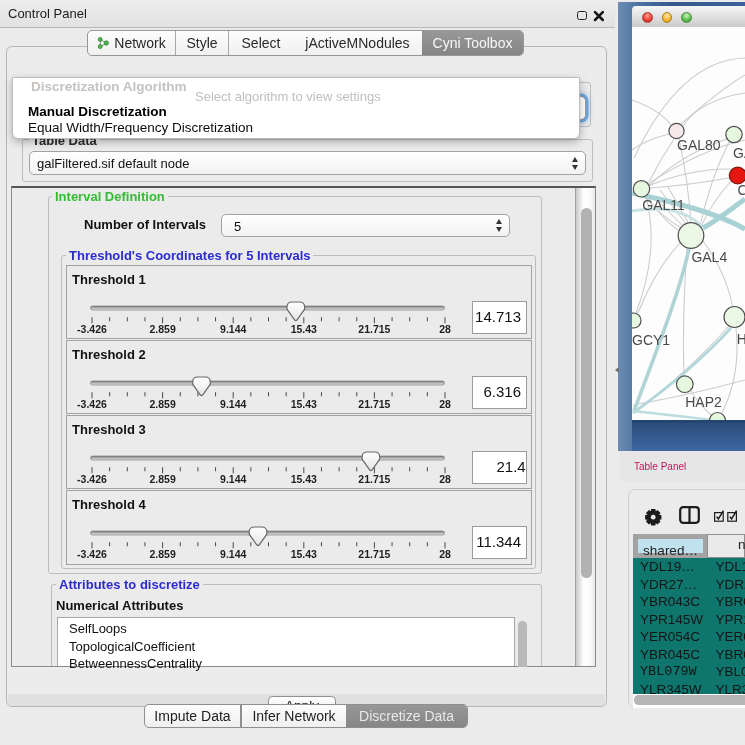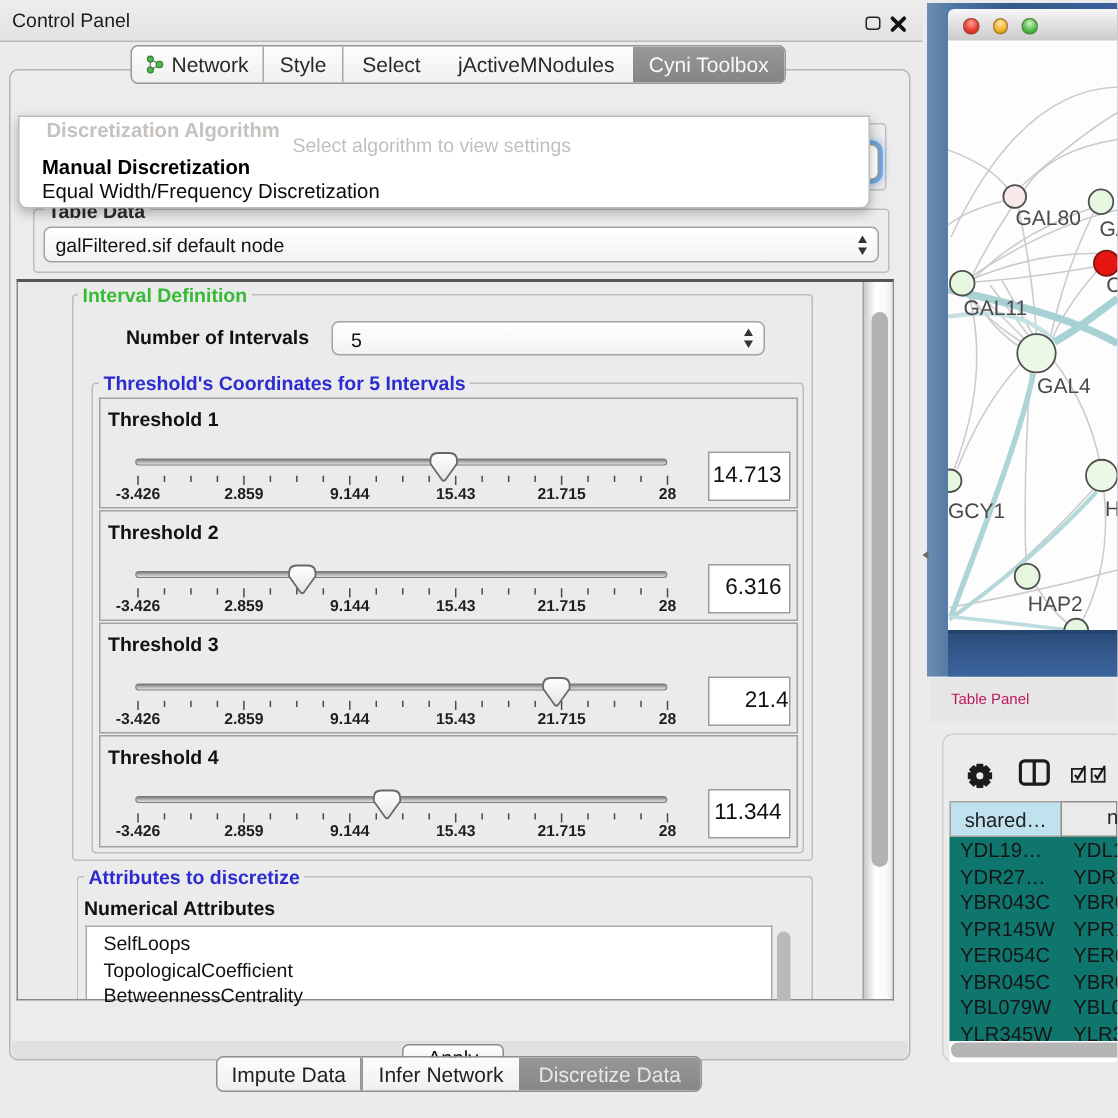--- a/index.html
+++ b/index.html
@@ -321,34 +321,34 @@
     <line x1="10.5" y1="1.5" x2="10.5" y2="16.5" stroke="#1c1c1c" stroke-width="2.2"></line>
   </svg>
   <svg style="position:absolute;left:85px;top:20px;" width="26" height="12" viewBox="0 0 26 12">
       <rect x="0.6" y="2.6" width="8.6" height="8.6" fill="none" stroke="#1c1c1c" stroke-width="1.2"></rect>
       <path d="M2.6 6.6 L4.4 9 L9.4 0.6" fill="none" stroke="#1c1c1c" stroke-width="1.5"></path>
       <rect x="13.8" y="2.6" width="8.6" height="8.6" fill="none" stroke="#1c1c1c" stroke-width="1.2"></rect>
       <path d="M15.8 6.6 L17.6 9 L22.6 0.6" fill="none" stroke="#1c1c1c" stroke-width="1.5"></path>
     </svg>
 </div>
 
-<div class="abs" style="left:633px;top:534px;width:75px;height:24px;background:#bfe2ee;border:1px solid #a3a3a3;box-sizing:border-box;font-size:13.5px;color:#222;text-align:center;line-height:23px;">shared…</div>
+<div class="abs" style="left:633px;top:534px;width:75px;height:24px;background:#bfe2ee;border:5px solid #a3a3a3;box-sizing:border-box;font-size:13.5px;color:#222;text-align:center;line-height:23px;">shared…</div>
 <div class="abs" style="left:707px;top:534px;width:38px;height:24px;background:#eaeaea;border:1px solid #8e8e8e;box-sizing:border-box;font-size:13.5px;color:#222;">
   <div style="position:absolute;left:30px;top:2px;">n</div>
 </div>
 
 <div class="abs" style="left:633px;top:558px;width:112px;height:136px;background:#0f766e;overflow:hidden;font-size:13.5px;color:#151515;">
   <div style="position:absolute;left:7px;top:0;width:70px;">
     <div style="height:17.5px;line-height:17.5px;">YDL19…</div>
     <div style="height:17.5px;line-height:17.5px;">YDR27…</div>
     <div style="height:17.5px;line-height:17.5px;">YBR043C</div>
     <div style="height:17.5px;line-height:17.5px;">YPR145W</div>
     <div style="height:17.5px;line-height:17.5px;">YER054C</div>
     <div style="height:17.5px;line-height:17.5px;">YBR045C</div>
-    <div style="height:17.5px;line-height:17.5px;">YBL079W</div>
+    <div style="height:17.5px;line-height:17.5px;font-family:Liberation Mono, monospace;">YBL079W</div>
     <div style="height:17.5px;line-height:17.5px;">YLR345W</div>
 
   </div>
   <div style="position:absolute;left:82.5px;top:0;width:40px;">
     <div style="height:17.5px;line-height:17.5px;">YDL1</div>
     <div style="height:17.5px;line-height:17.5px;">YDR2</div>
     <div style="height:17.5px;line-height:17.5px;">YBR0</div>
     <div style="height:17.5px;line-height:17.5px;">YPR1</div>
     <div style="height:17.5px;line-height:17.5px;">YER0</div>
     <div style="height:17.5px;line-height:17.5px;">YBR0</div>

